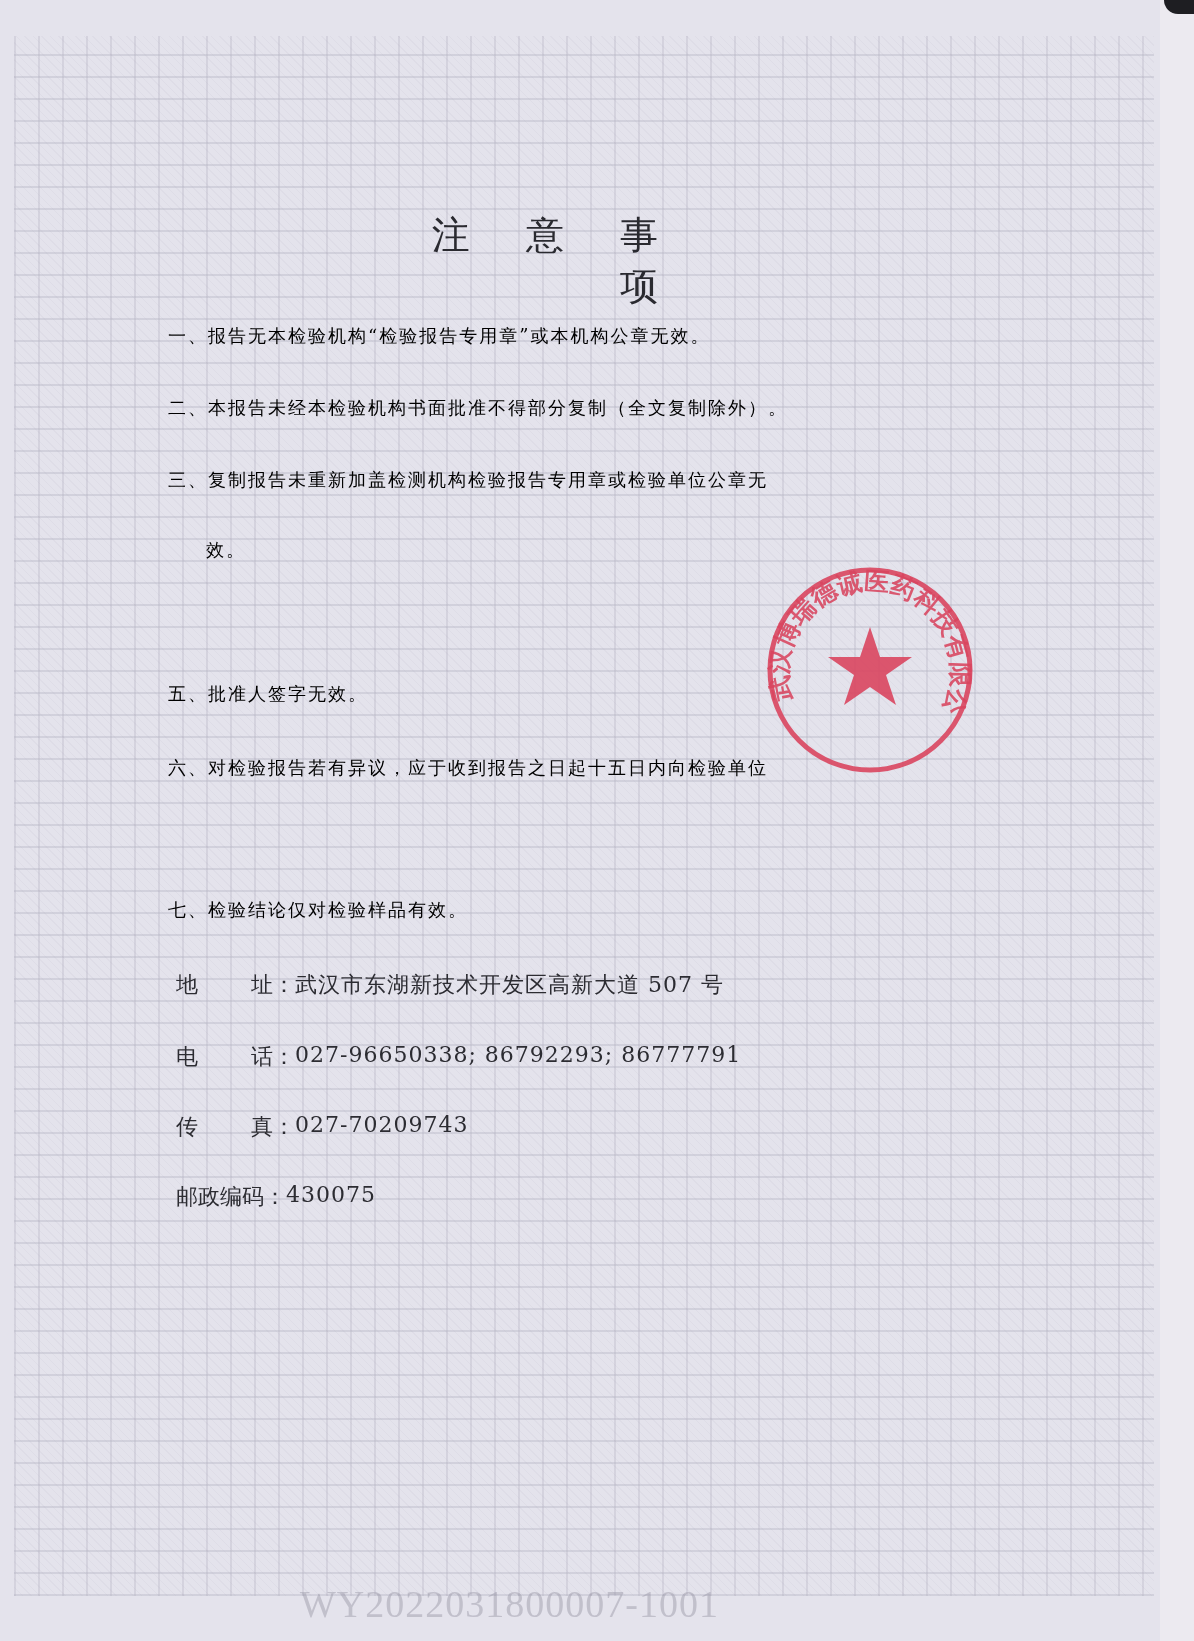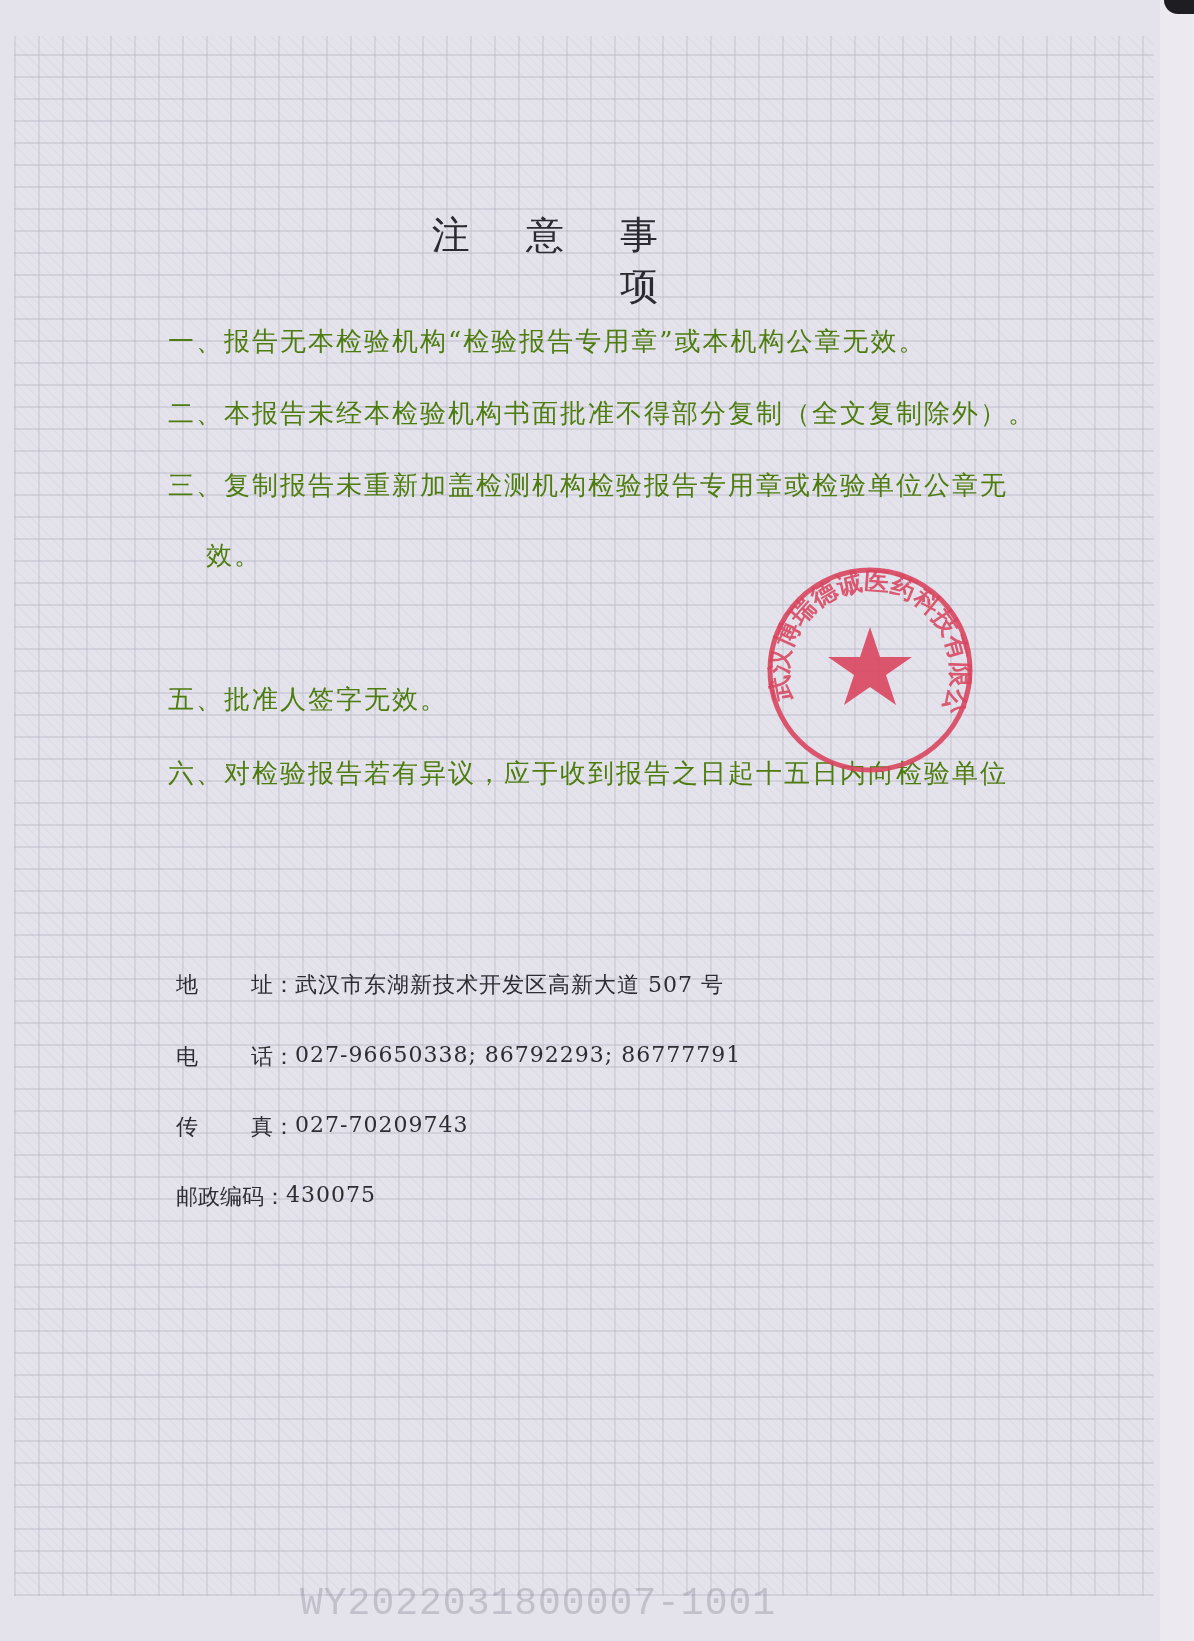--- a/index.html
+++ b/index.html
@@ -29,36 +29,36 @@
       repeating-linear-gradient(0deg, rgba(170,168,185,0.35) 0 2px, transparent 2px 22px),
       repeating-linear-gradient(90deg, rgba(170,168,185,0.30) 0 2px, transparent 2px 24px),
       repeating-linear-gradient(45deg, rgba(190,188,205,0.18) 0 1px, transparent 1px 6px);
     opacity: 0.9;
   }
   .title {
     position: absolute; left: 380px; top: 210px; width: 300px; text-align: right;
     font-size: 38px; letter-spacing: 22px; color: #2a2a30;
   }
   .item {
-    position: absolute; left: 168px; font-size: 26px; letter-spacing: 2px; white-space: nowrap;
-    color: #4d7c0f;
+    position: absolute; left: 168px; font-size: 18px; letter-spacing: 2px; white-space: nowrap;
+    color: #000000;
   }
   .cont { left: 206px; }
   .cont2 { left: 216px; }
   .info-row {
     position: absolute; left: 176px; font-size: 22px; white-space: nowrap; color: #2c2c32;
     display: flex;
   }
   .info-value { letter-spacing: 1px; text-align: center; }
   .seal {
     position: absolute; left: 765px; top: 565px; width: 210px; height: 210px;
   }
   .serial {
     position: absolute; left: 300px; top: 1582px; font-size: 38px;
-    font-family: Liberation Mono, monospace; color: rgba(150,148,165,0.45);
+    font-family: Liberation Serif, serif; color: rgba(150,148,165,0.45);
     letter-spacing: 1px;
   }
 </style>
 </head>
 <body>
 
 <div class="page">
   <div class="watermark"></div>
 
   <div class="title">注 意 事 项</div>
@@ -71,20 +71,23 @@
   </div>
   <div class="item" style="top:468px">
     <span>三、</span><span>复制报告未重新加盖检测机构检验报告专用章或检验单位公章无</span>
   </div>
   <div class="item cont" style="top:538px">效。</div>
   <div class="item" style="top:682px">
     <span>五、</span><span>批准人签字无效。</span>
   </div>
   <div class="item" style="top:756px">
     <span>六、</span><span>对检验报告若有异议，应于收到报告之日起十五日内向检验单位</span>
+  </div>
+  <div class="item" style="top:898px">
+    <span>七、</span><span>检验结论仅对检验样品有效。</span>
   </div>
 
   <div class="info-row" style="top:970px">
     <span style="width:75px">地</span>
     <span>址</span>
     <span>：</span>
     <span class="info-value">武汉市东湖新技术开发区高新大道 507 号</span>
   </div>
   <div class="info-row" style="top:1042px">
     <span style="width:75px">电</span>

